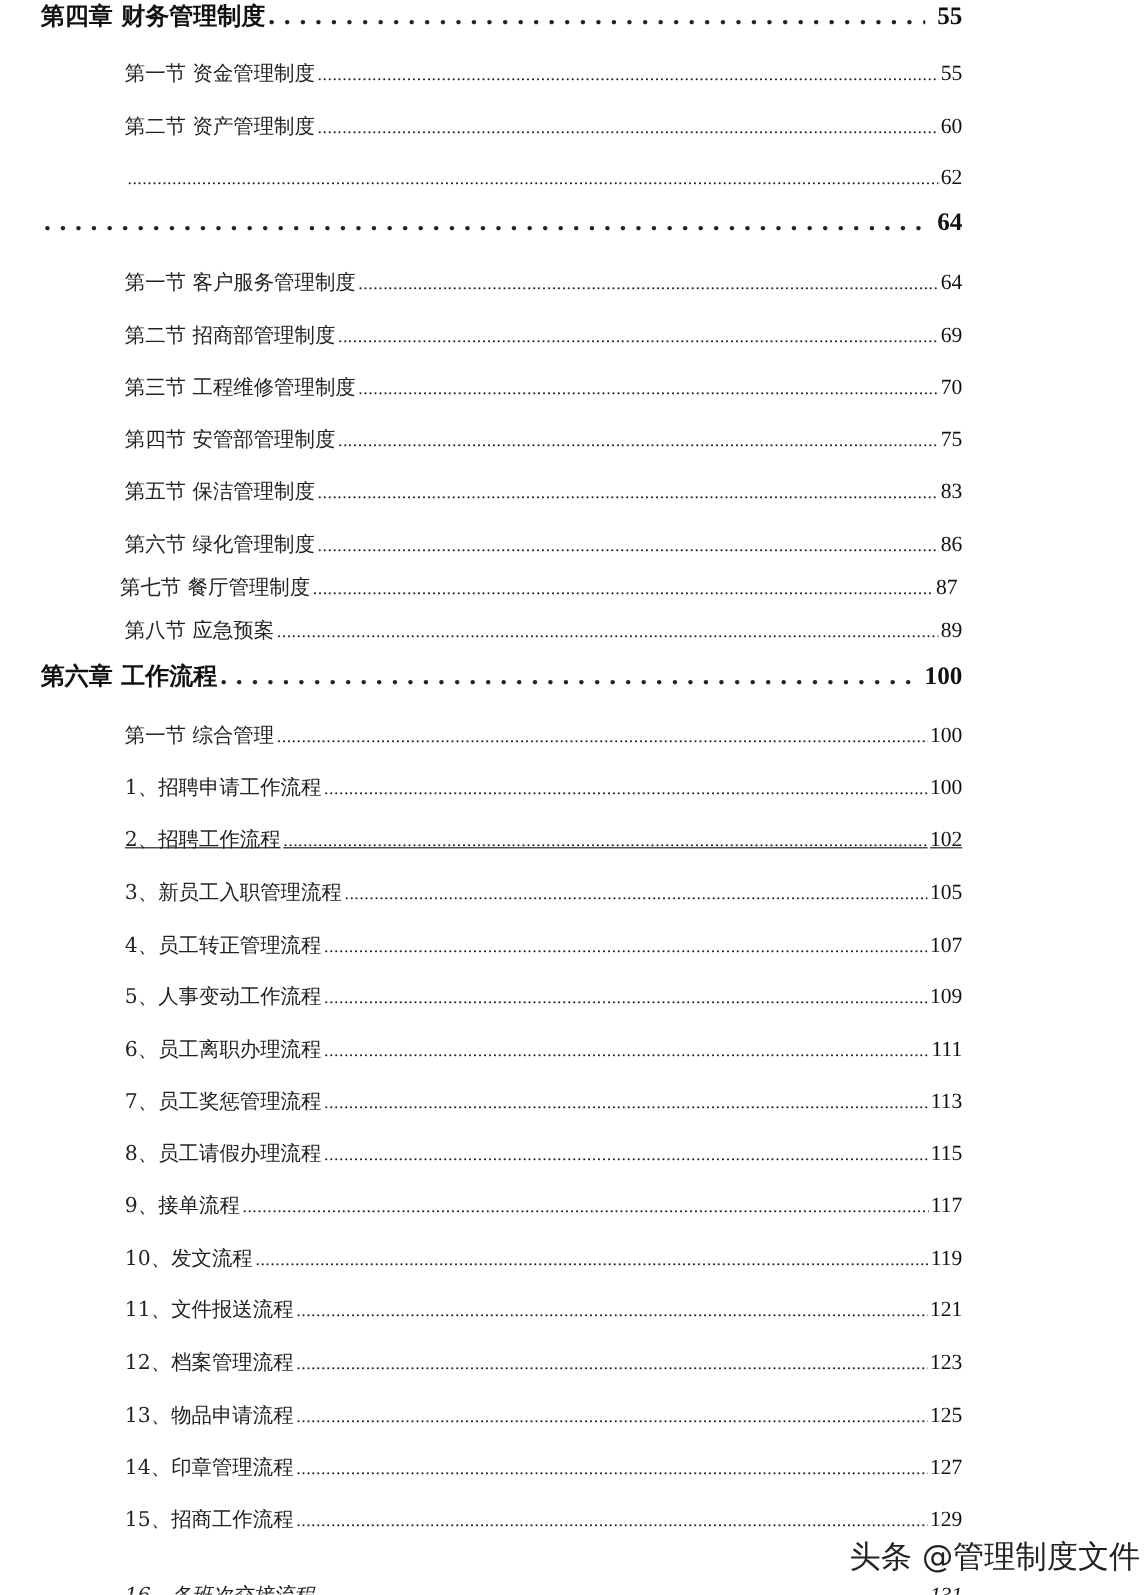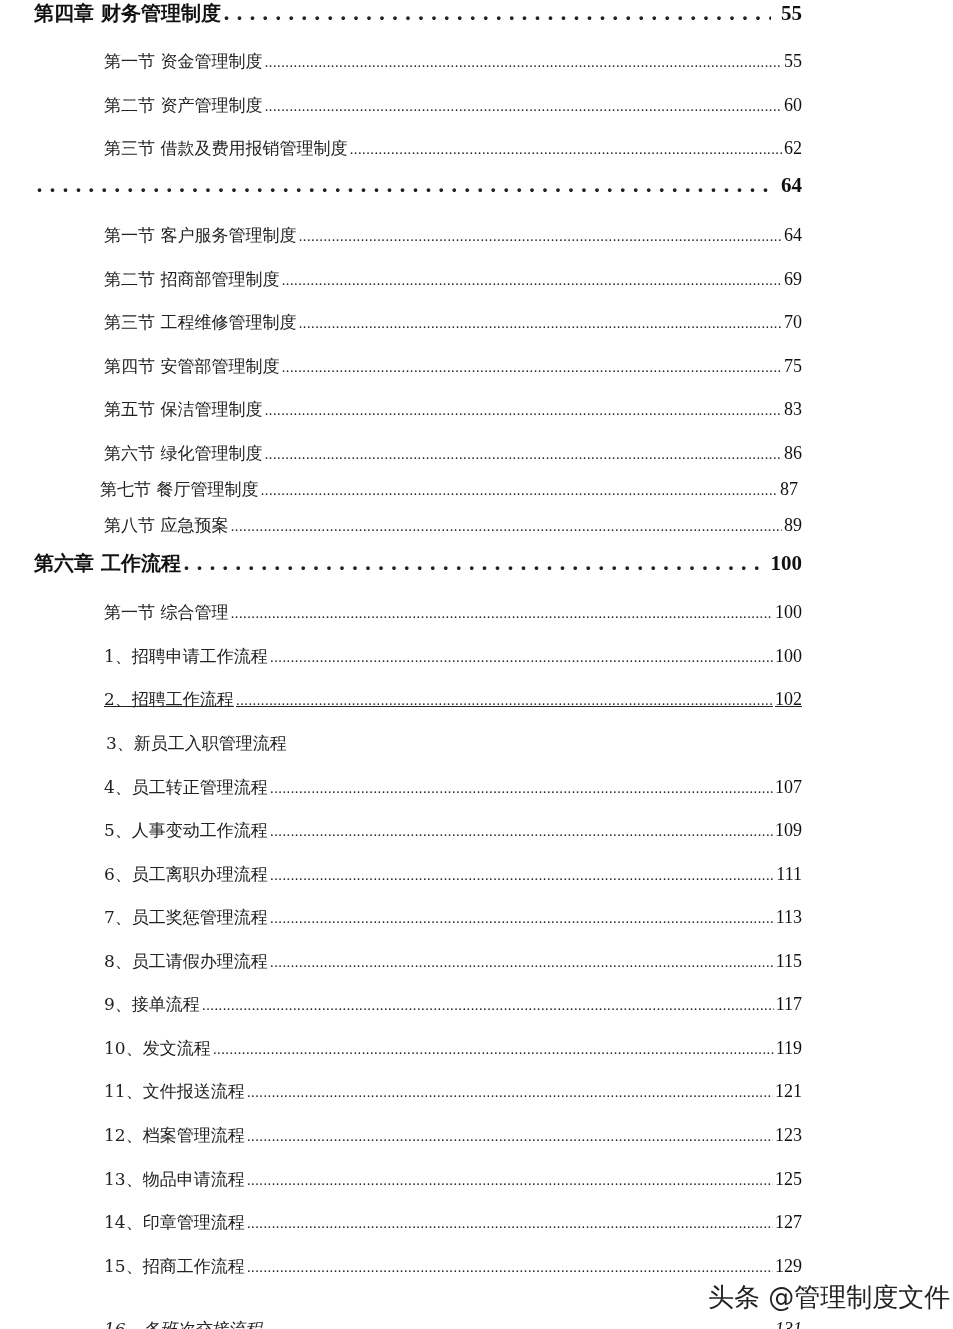--- a/index.html
+++ b/index.html
@@ -46,21 +46,20 @@
       <span class="title">第一节  资金管理制度</span>
       <span class="leader"></span>
       <span class="page">55</span>
     </div>
     <div class="row section" style="top: 94px;">
       <span class="title">第二节    资产管理制度</span>
       <span class="leader"></span>
       <span class="page">60</span>
     </div>
     <div class="row section" style="top: 137px;">
-      <span class="title">第三节  借款及费用报销管理制度</span>
       <span class="leader"></span>
       <span class="page">62</span>
     </div>
     <div class="row chapter" style="top: 173px;">
       <span class="leader"></span>
       <span class="page">64</span>
     </div>
     <div class="row section" style="top: 224px;">
       <span class="title">第一节  客户服务管理制度</span>
       <span class="leader"></span>
@@ -114,21 +113,21 @@
     <div class="row section" style="top: 645px;">
       <span class="title">1、招聘申请工作流程</span>
       <span class="leader"></span>
       <span class="page">100</span>
     </div>
     <div class="row section" style="top: 688px; text-decoration: underline;">
       <span class="title">2、招聘工作流程</span>
       <span class="leader"></span>
       <span class="page">102</span>
     </div>
-    <div class="row section" style="top: 732px; flex-direction: column;">
+    <div class="row section" style="top: 732px;">
       <span class="title">3、新员工入职管理流程</span>
       <span class="leader"></span>
       <span class="page">105</span>
     </div>
     <div class="row section" style="top: 776px;">
       <span class="title">4、员工转正管理流程</span>
       <span class="leader"></span>
       <span class="page">107</span>
     </div>
     <div class="row section" style="top: 819px;">

